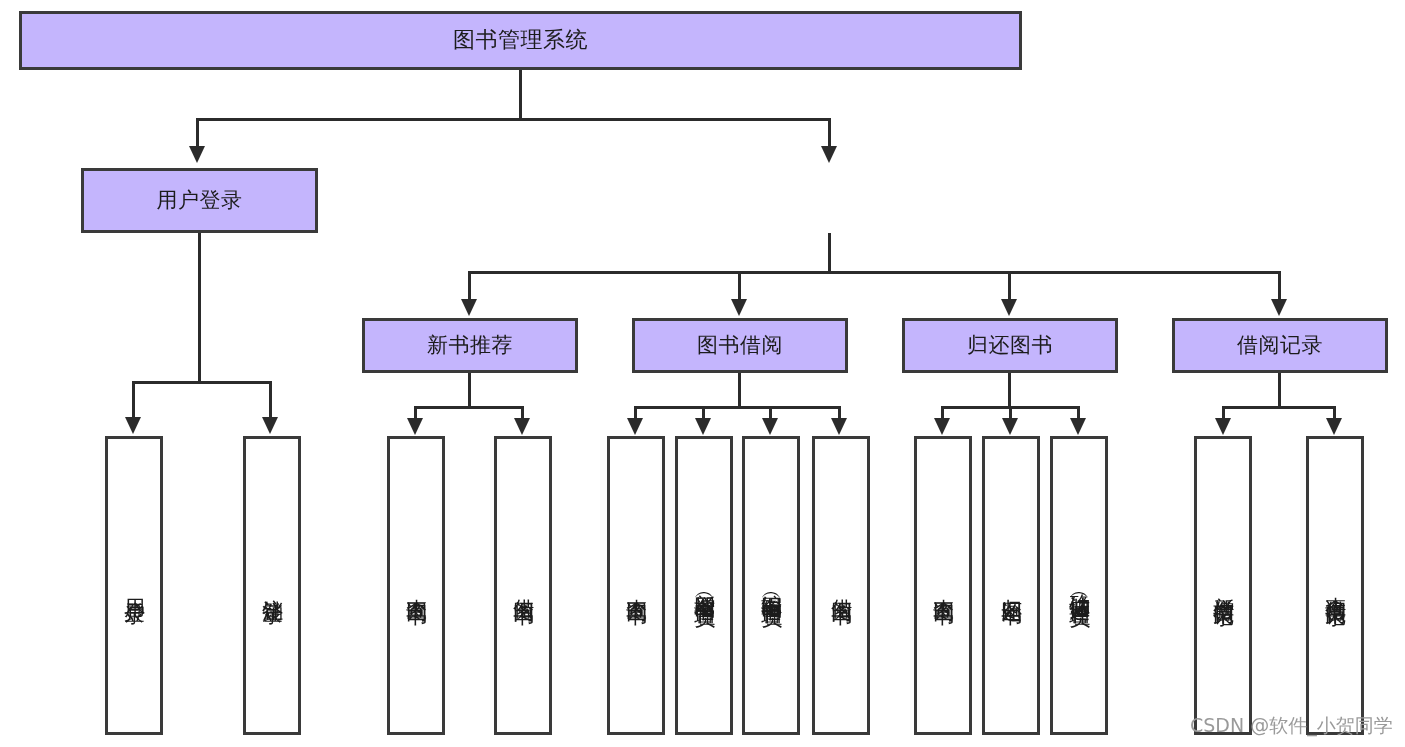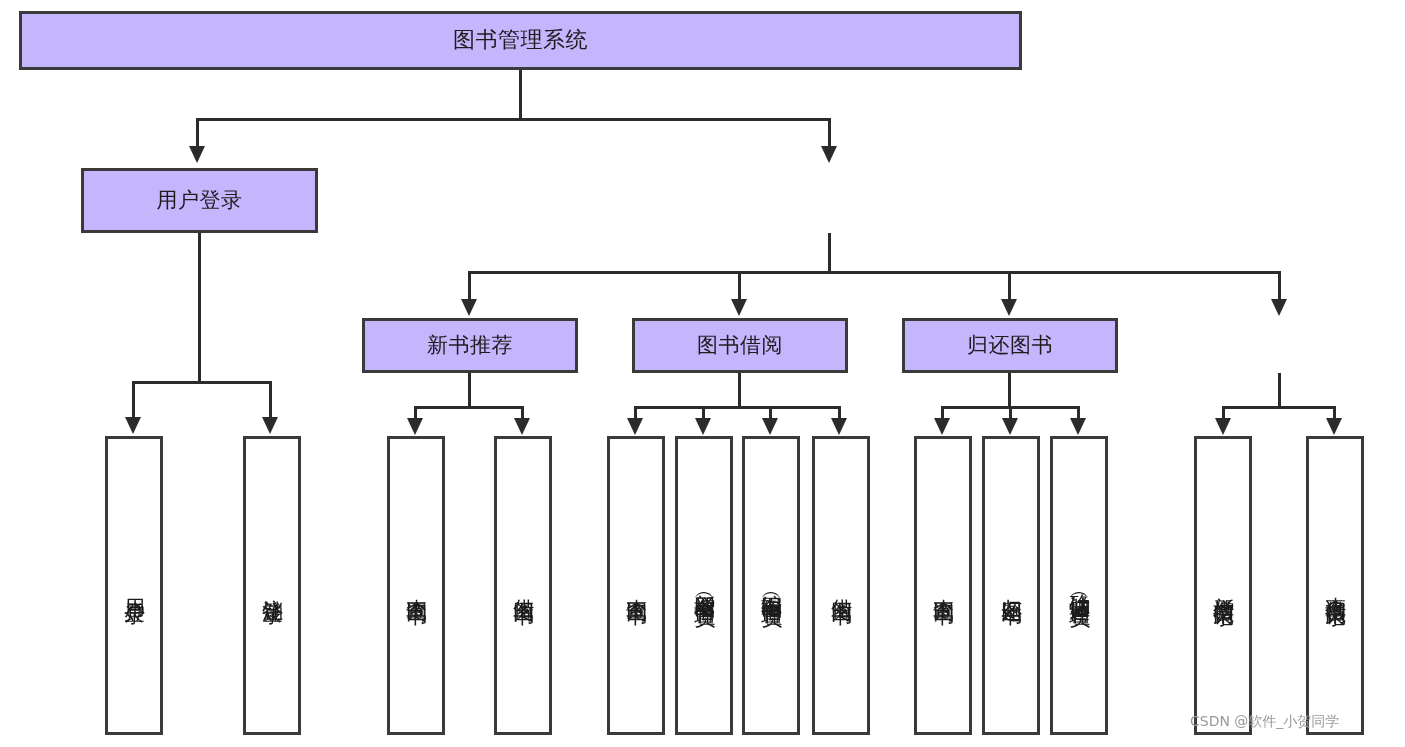--- a/index.html
+++ b/index.html
@@ -74,21 +74,21 @@
     position: absolute;
     width: 0;
     height: 0;
     border-left: 8px solid transparent;
     border-right: 8px solid transparent;
     border-top: 17px solid #2b2b2b;
   }
   
   #watermark {
     position: absolute;
-    font-size: 14px;
+    font-size: 19px;
     color: #9a9a9a;
     white-space: nowrap;
     user-select: none;
   }
 </style>
 </head>
 <body>
 
 <div id="canvas">
 
@@ -134,20 +134,23 @@
   <div class="arrow" style="left:1271px; top:299px;"></div>
 
   <div class="node lvl3" style="left:362px; top:318px; width:216px; height:55px;">
     <span class="label">新书推荐</span>
   </div>
   <div class="node lvl3" style="left:632px; top:318px; width:216px; height:55px;">
     <span class="label">图书借阅</span>
   </div>
   <div class="node lvl3" style="left:902px; top:318px; width:216px; height:55px;">
     <span class="label">归还图书</span>
+  </div>
+  <div class="node lvl3" style="left:1172px; top:318px; width:216px; height:55px;">
+    <span class="label">借阅记录</span>
   </div>
 
   <div class="vline" style="left:468px; top:373px; width:3px; height:33px;"></div>
   <div class="hline" style="left:414px; top:406px; width:110px; height:3px;"></div>
   <div class="vline" style="left:414px; top:406px; width:3px; height:12px;"></div>
   <div class="arrow" style="left:407px; top:418px;"></div>
   <div class="vline" style="left:521px; top:406px; width:3px; height:12px;"></div>
   <div class="arrow" style="left:514px; top:418px;"></div>
 
   <div class="vline" style="left:738px; top:373px; width:3px; height:33px;"></div>

